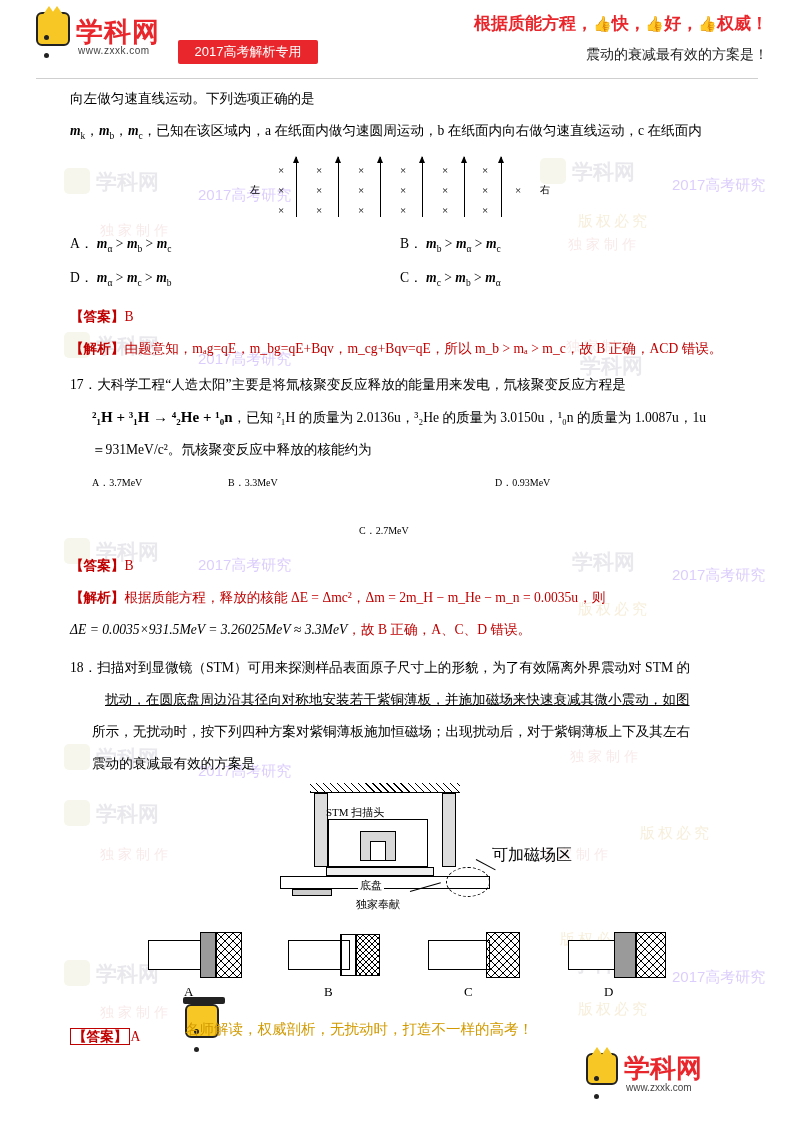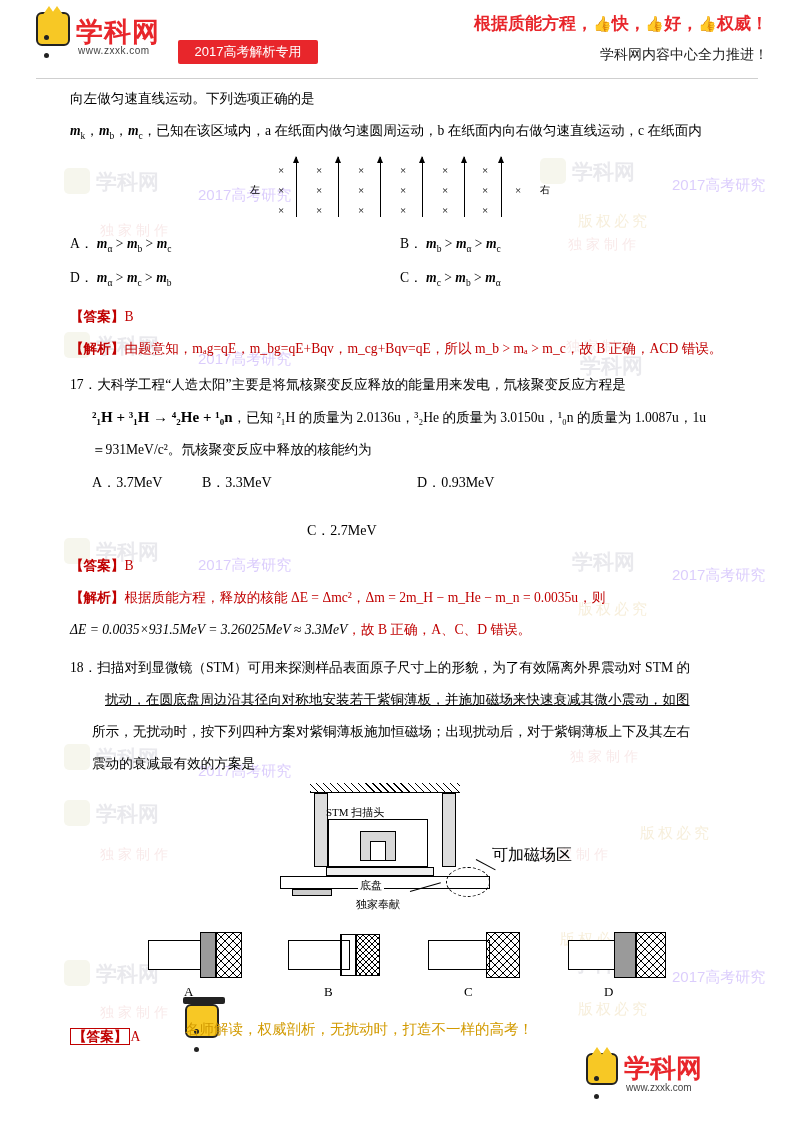--- a/index.html
+++ b/index.html
@@ -64,21 +64,21 @@
   p.line { margin:0 0 6px 0; font-size:13.6px; line-height:26px; }
   .q-num { font-size:13.6px; }
   .answer-label { color:#c00000; font-weight:bold; }
   .answer-red { color:#c00000; }
   .ansbox { border:1px solid #c00000; padding:0 2px; color:#c00000; font-weight:bold; }
   .mathi { font-style:italic; font-family:"Liberation Serif", serif; }
   .bold { font-weight:bold; }
 
   .opt-row { display:flex; font-size:13.6px; line-height:30px; }
   .opt-row > div { width:50%; }
-  .opt-row4 { display:flex; font-size:14px; line-height:28px; }
+  .opt-row4 { display:flex; font-size:10px; line-height:28px;gap:26px; }
 
   
   .fig1 { position:relative; margin:8px auto 6px auto; width:300px; height:66px; }
   .fig1 .lbl-left{ position:absolute; left:0; top:26px; font-size:10px; }
   .fig1 .lbl-right{ position:absolute; right:0px; top:26px; font-size:10px; }
   .fig1 .arrows{ position:absolute; left:36px; top:0; width:225px; height:64px; }
   .fig1 .arrow{ position:absolute; top:0; width:1px; height:60px; background:#000; }
   .fig1 .arrow:after{
     content:""; position:absolute; left:-3px; top:-1px; width:0;height:0;
     border-left:3.5px solid transparent;border-right:3.5px solid transparent;border-bottom:7px solid #000;
@@ -219,21 +219,21 @@
         <div class="logo-eyes"><span></span><span></span></div>
       </div>
       <div class="logo-text">学科网</div>
       <div class="logo-url">www.zxxk.com</div>
     </div>
     <div class="tag-2017">2017高考解析专用</div>
 
     <div class="slogan-top">
       <span>根据质能方程，</span><span class="thumb">👍</span><span>快，</span><span class="thumb">👍</span><span>好，</span><span class="thumb">👍</span><span>权威！</span>
     </div>
-    <div class="slogan-sub">学科网内容中心全力推进！</div>
+    <div class="slogan-sub">震动的衰减最有效的方案是！</div>
     <div class="header-rule"></div>
   </div>
 
   <div class="content">
 
     <p class="line">向左做匀速直线运动。下列选项正确的是</p>
     <p class="line">
       <span class="mathi bold">m</span><sub>k</sub>，<span class="mathi bold">m</span><sub>b</sub>，<span class="mathi bold">m</span><sub>c</sub>，已知在该区域内，a 在纸面内做匀速圆周运动，b 在纸面内向右做匀速直线运动，c 在纸面内
     </p>
 

